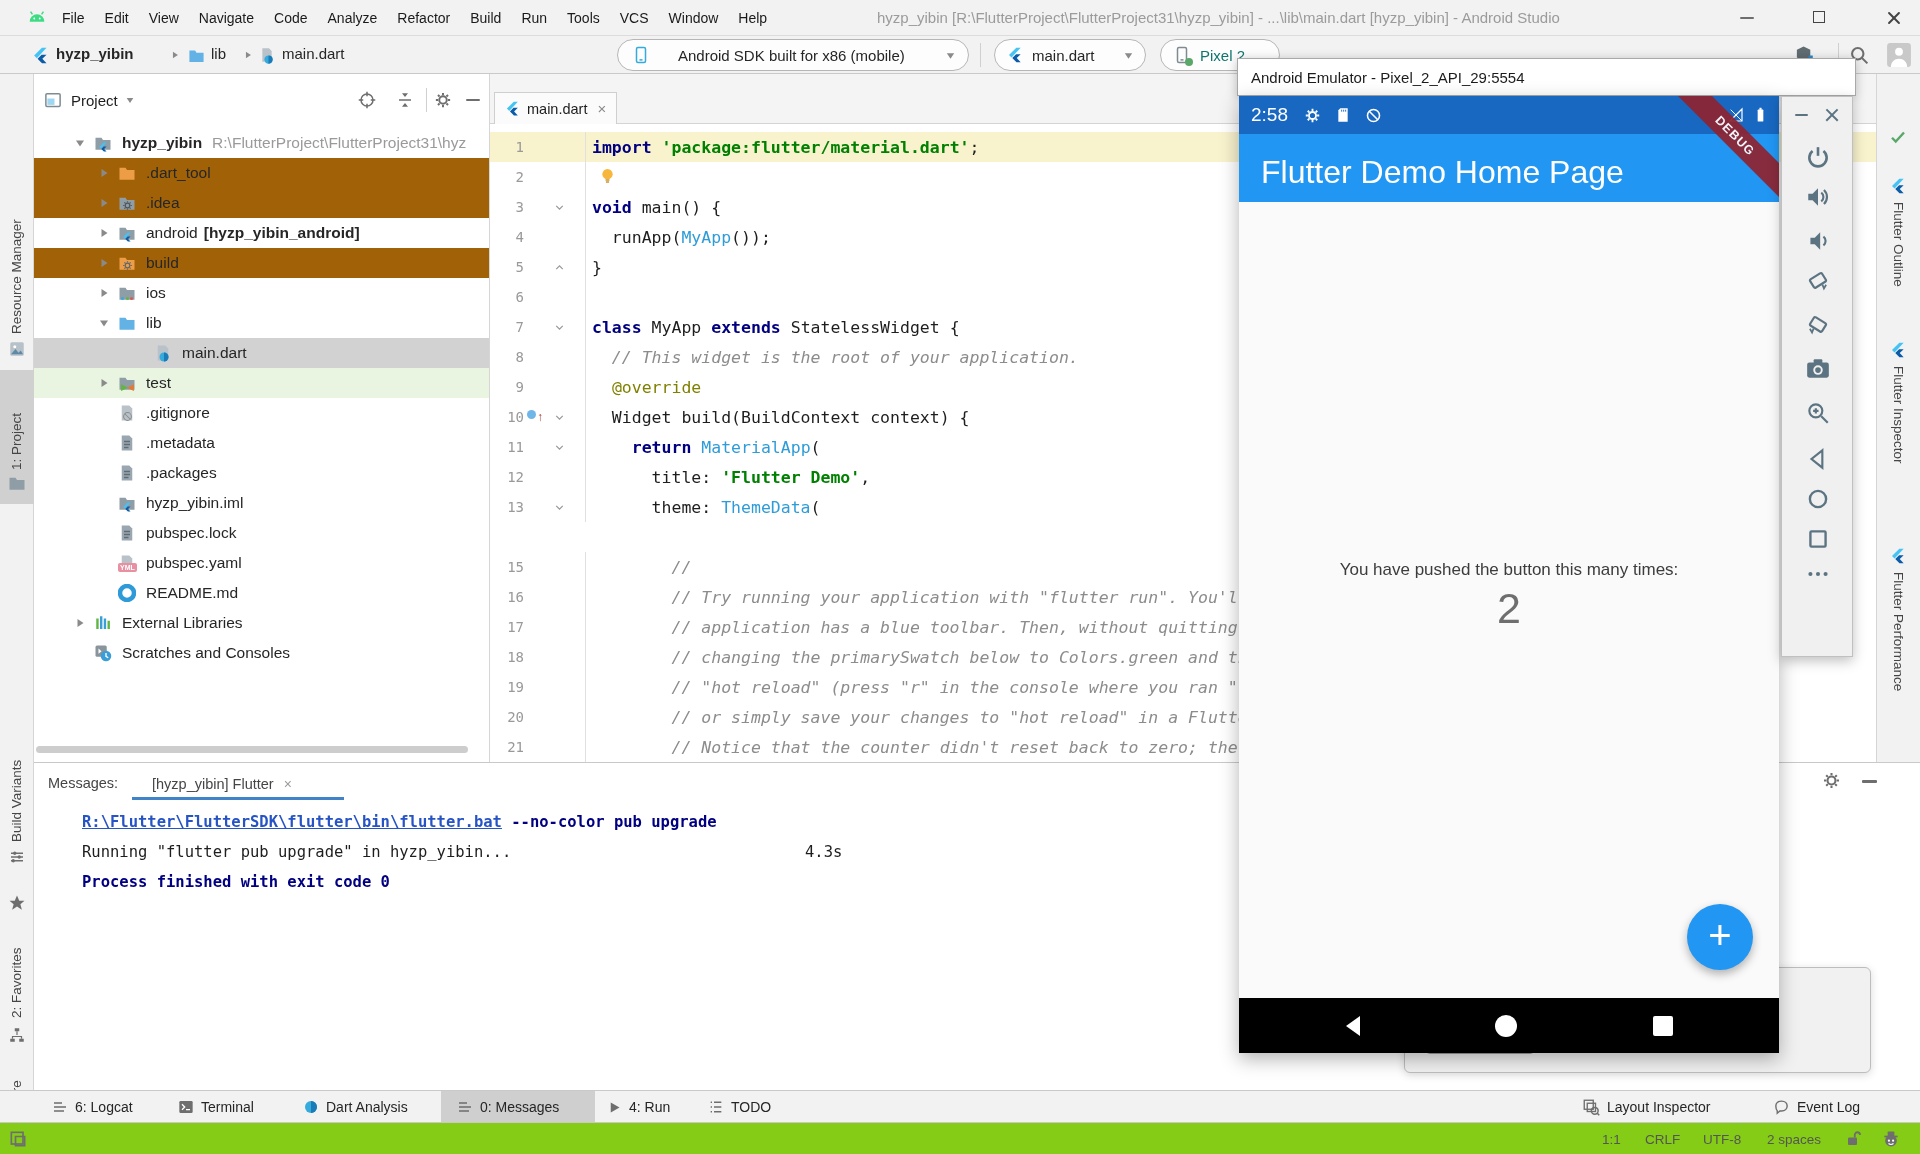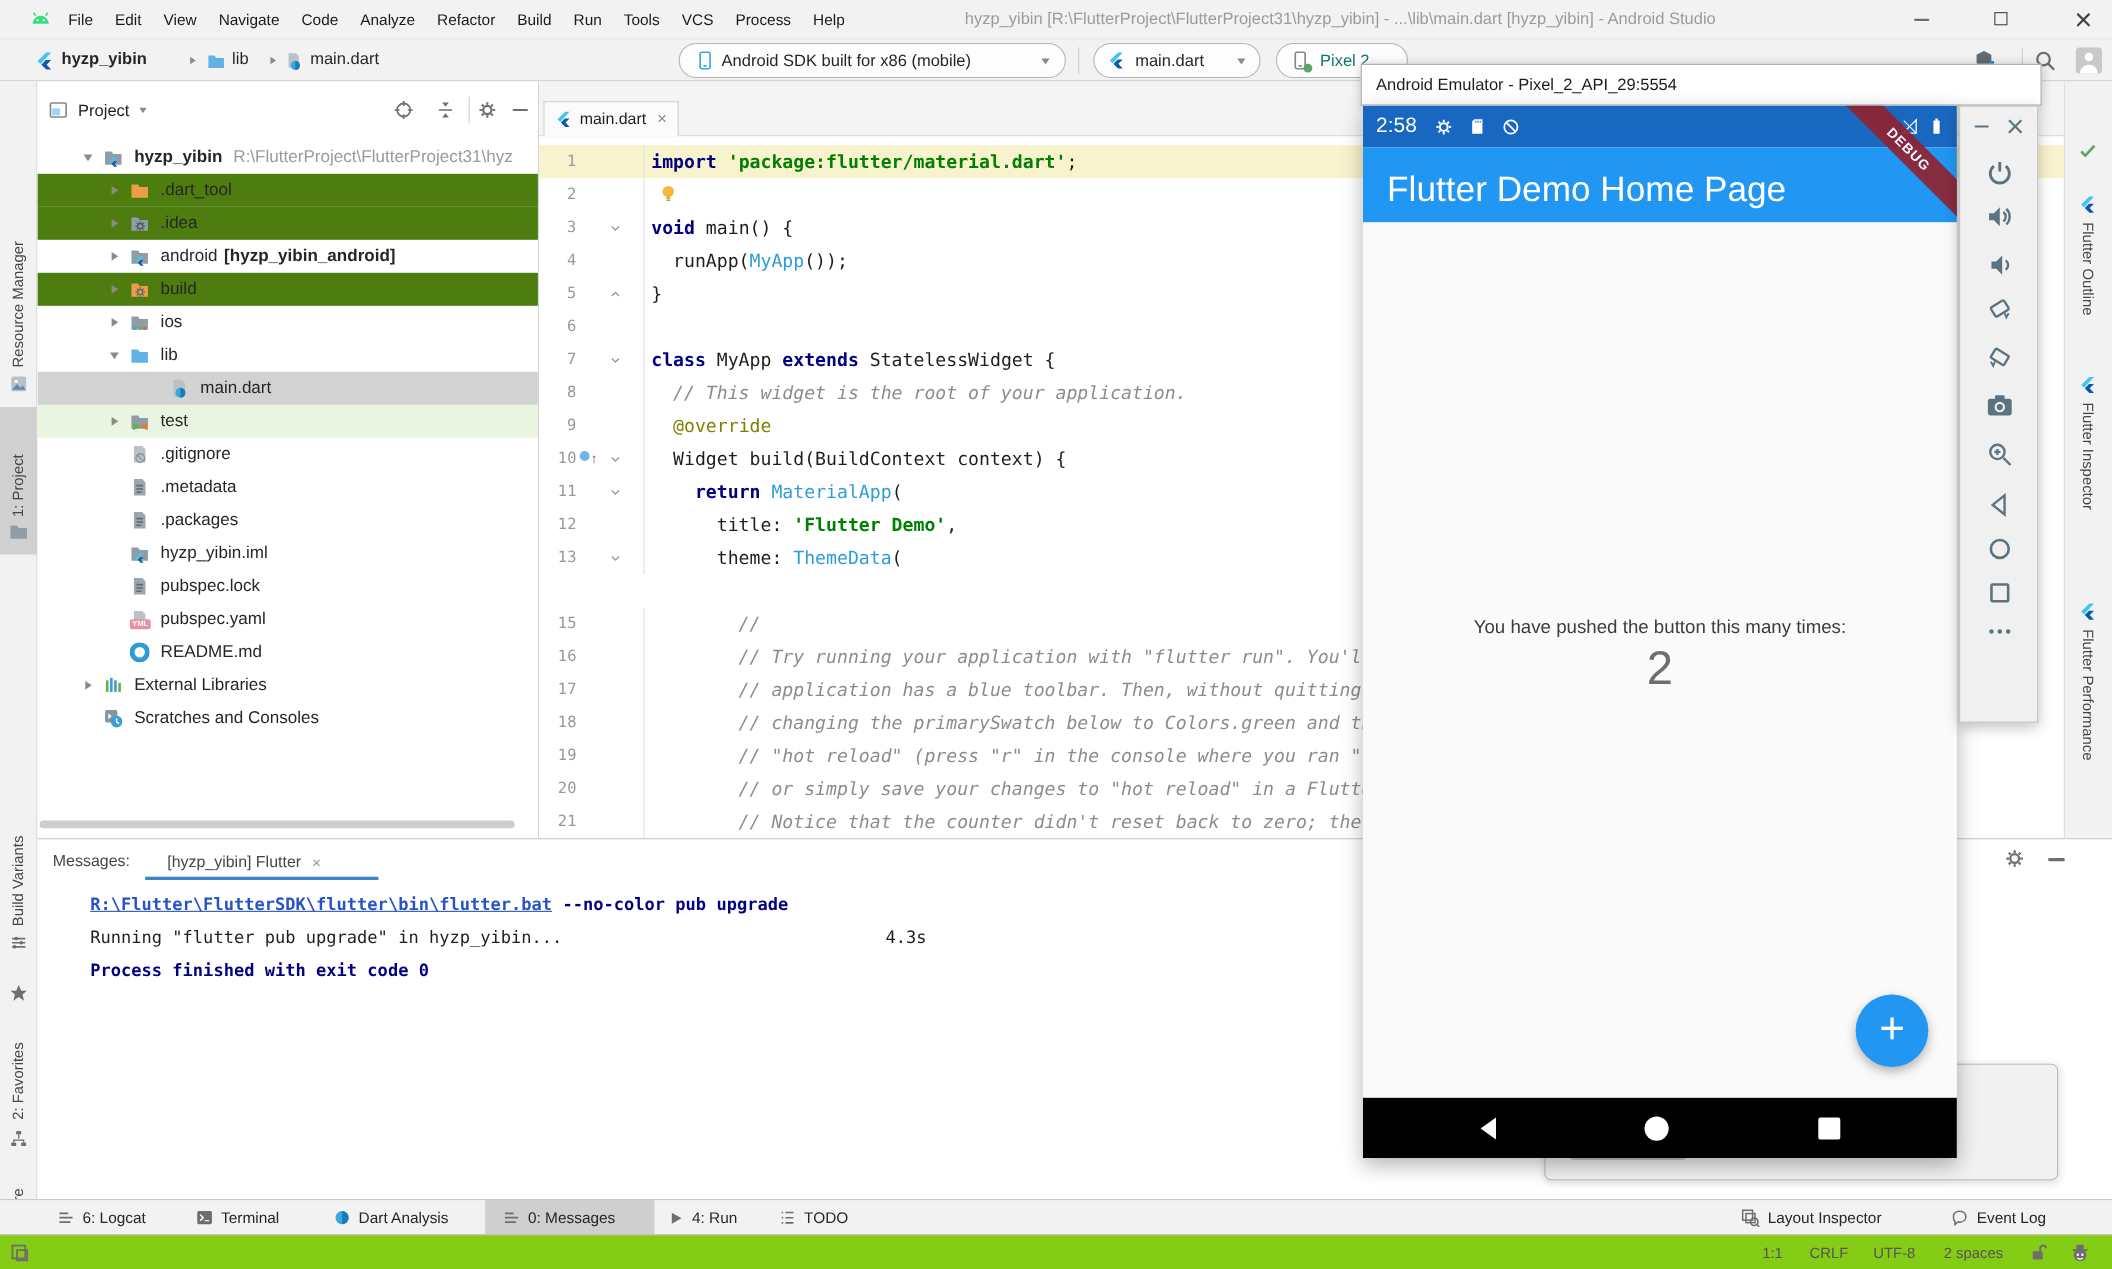--- a/index.html
+++ b/index.html
@@ -22,21 +22,21 @@
   .vlabel{writing-mode:vertical-rl;font-size:13.5px;color:#454545;white-space:nowrap}
   .vlabel.flip{transform:rotate(180deg)}
   
   #project{left:34px;top:74px;width:456px;height:688px;background:#fff;border-right:1px solid #d6d6d6;overflow:hidden}
   .trow{position:absolute;left:0;width:456px;height:30px;display:flex;align-items:center;font-size:15.5px;color:#262626;white-space:nowrap}
   .trow .exp{width:12px;margin-right:8px;flex:none}
   .trow .tico{width:18px;height:18px;margin-right:10px;flex:none;position:relative}
   .spacer{width:20px;flex:none}
   .tpath{color:#9a9a9a;margin-left:10px}
   .tsuffix{font-weight:bold;margin-left:6px}
-  .bg-yellow{background:#4d7c0f}
+  .bg-yellow{background:#a16207}
   .bg-green{background:#e9f5e0}
   .bg-sel{background:#d2d2d2}
   
   #tabstrip{left:490px;top:74px;width:1386px;height:50px;background:#f4f4f4;border-bottom:1px solid #d4d4d4}
   #edit-tab{left:494px;top:92px;height:32px;background:#fbfbfb;border:1px solid #cfcfcf;border-bottom:none;display:flex;align-items:center;padding:0 10px;font-size:14.5px}
   #editor{left:490px;top:124px;width:1386px;height:638px;background:#fff}
   .eline{position:absolute;left:0;width:1386px;height:30px;display:flex;align-items:center}
   .eline .ln{width:34px;text-align:right;color:#999;font-family:"DejaVu Sans Mono",monospace;font-size:14px;flex:none}
   .eline .mark{width:22px;flex:none;display:flex;justify-content:center}
   .eline .fold{width:26px;flex:none;display:flex;justify-content:center}
@@ -295,21 +295,21 @@
     <span class="menu-item">Edit</span>
     <span class="menu-item">View</span>
     <span class="menu-item">Navigate</span>
     <span class="menu-item">Code</span>
     <span class="menu-item">Analyze</span>
     <span class="menu-item">Refactor</span>
     <span class="menu-item">Build</span>
     <span class="menu-item">Run</span>
     <span class="menu-item">Tools</span>
     <span class="menu-item">VCS</span>
-    <span class="menu-item">Process</span>
+    <span class="menu-item">Window</span>
     <span class="menu-item">Help</span>
   </div>
   <span id="win-title" class="abs" style="left:877px;top:9px">hyzp_yibin [R:\FlutterProject\FlutterProject31\hyzp_yibin] - ...\lib\main.dart [hyzp_yibin] - Android Studio</span>
   <div class="abs bar" style="left:1740px;top:17px;width:14px;height:2px"></div>
   <div class="abs" style="left:1813px;top:11px;width:12px;height:12px;border:1.5px solid #444"></div>
   <div class="abs" style="left:1886px;top:10px;width:16px;height:16px">
     <div class="bar" style="position:absolute;top:7px;width:16px;height:2px;transform:rotate(45deg);background:#444"></div>
     <div class="bar" style="position:absolute;top:7px;width:16px;height:2px;transform:rotate(-45deg);background:#444"></div>
   </div>
 </div>
@@ -336,21 +336,21 @@
     <svg width="11" height="11" style="position:absolute;left:4px;top:7px">
         <use href="#s-dartc"></use>
       </svg>
   </span>
   <span class="abs crumb" style="left:282px;top:9px">main.dart</span>
 
   <div class="abs combo" style="left:617px;top:3px;width:352px">
     <svg style="margin-left:14px;width:18px;height:18px;color:#35aadc">
         <use href="#s-phone"></use>
       </svg>
-    <span style="margin-left:6px">Android SDK built for x86 (mobile)</span>
+    <span style="margin-left:28px">Android SDK built for x86 (mobile)</span>
     <svg style="margin-left:auto;margin-right:12px;width:11px;height:11px">
         <use href="#s-chevD"></use>
       </svg>
   </div>
   <div class="abs sep-v" style="left:980px;top:7px;height:24px"></div>
   <div class="abs combo" style="left:994px;top:3px;width:152px">
     <svg style="margin-left:12px;width:16px;height:16px">
         <use href="#s-flutter"></use>
       </svg>
     <span style="margin-left:9px">main.dart</span>

